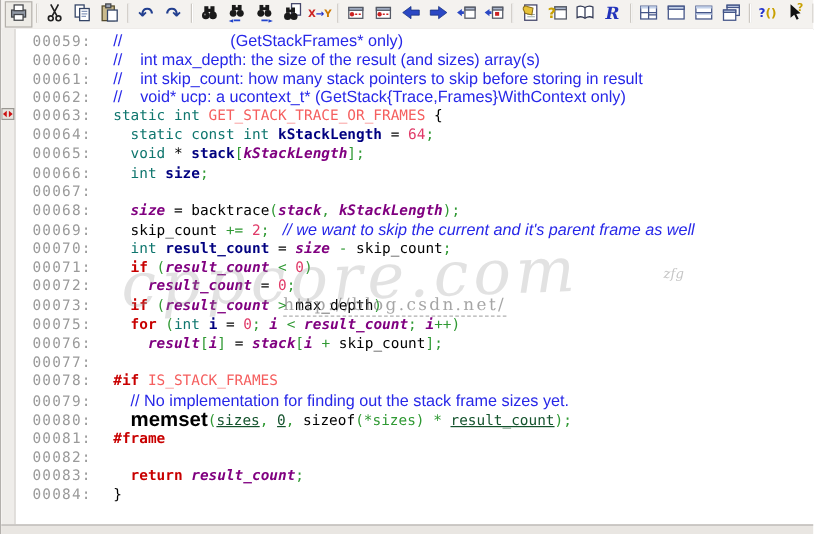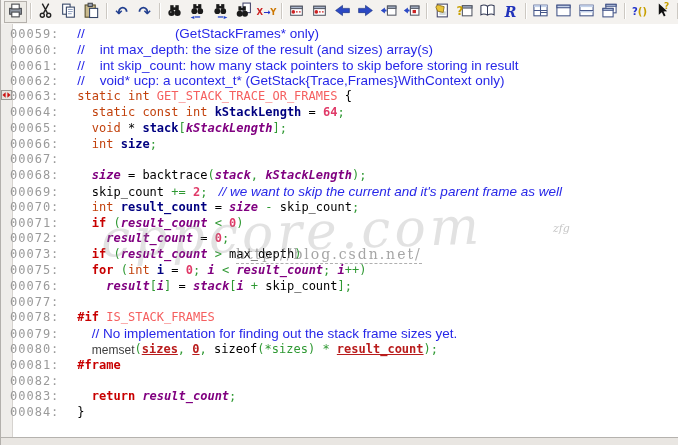--- a/index.html
+++ b/index.html
@@ -20,35 +20,35 @@
   .r-glyph{font-family:"DejaVu Serif",serif;font-style:italic;font-size:14px;}
   .q-glyph{font-size:10px;}
   
   #editor{position:absolute;top:24px;left:0;right:0;height:413px;background:#fff;overflow:hidden;}
   #gutter{position:absolute;left:0;top:0;width:11px;height:100%;background:#efedea;
           border-right:1px solid #d6d3cf;}
   #marker{position:absolute;left:0px;top:66px;width:11px;height:10px;background:#e7e4df;
           border:1px solid #9a9792;box-sizing:border-box;display:flex;align-items:center;justify-content:center;}
   #lines{position:absolute;top:2px;left:0;right:0;}
   .row{white-space:pre;height:15.8px;line-height:15.8px;font-size:12px;}
-  .ln{display:inline-block;padding-left:9px;color:#9a9a9a;letter-spacing:1px;}
+  .ln{display:inline-block;padding-left:26px;color:#9a9a9a;letter-spacing:1px;}
   .codeline{padding-left:18px;letter-spacing:0;}
   .plain{color:#000;}
-  .typ{color:#c2410c;}
+  .typ{color:#0f766e;}
   .pun{color:#2f9933;}
   .kw{color:#c80000;font-weight:bold;}
   .macro{color:#f55f5f;text-align:center;}
   .decl{color:#000080;font-weight:bold;}
   .var{color:#800080;font-weight:bold;font-style:italic;}
-  .num{color:#e03a68;font-weight:bold;}
+  .num{color:#e03a68;}
   .cmt{color:#2727e8;font-family:"Liberation Sans","DejaVu Sans",sans-serif;font-size:13.5px;}
   .cmti{color:#2727e8;font-family:"Liberation Sans","DejaVu Sans",sans-serif;font-size:13.5px;font-style:italic;}
-  .fnbig{color:#404040;font-weight:normal;font-family:"Liberation Sans","DejaVu Sans",sans-serif;
-         font-size:12px;line-height:15.8px;vertical-align:-1px;}
-  .pu{color:#b91c1c;font-weight:bold;text-decoration:underline;text-align:center;}
+  .fnbig{color:#000000;font-weight:bold;font-family:"Liberation Sans","DejaVu Sans",sans-serif;
+         font-size:17px;line-height:15.8px;vertical-align:-1px;}
+  .pu{color:#14532d;font-weight:normal;text-decoration:underline;text-align:center;}
   #bottomstrip{position:absolute;top:437px;left:0;right:0;height:8px;background:#e9e6e2;
                border-top:1px solid #b5b2ae;}
   
   .wm{position:absolute;pointer-events:none;font-family:"DejaVu Serif",serif;}
   #wm-big{left:100px;top:178px;font-size:52px;font-style:italic;color:rgba(150,150,150,0.28);
           letter-spacing:4px;transform:rotate(-2deg);}
   #wm-url{left:235px;top:222px;font-size:14px;color:rgba(110,110,110,0.62);letter-spacing:2px;
           border-bottom:1px dashed rgba(110,110,110,0.55);padding-bottom:1px;}
   #wm-sig{left:552px;top:198px;font-size:11px;font-style:italic;color:rgba(150,150,150,0.55);}
 </style>

